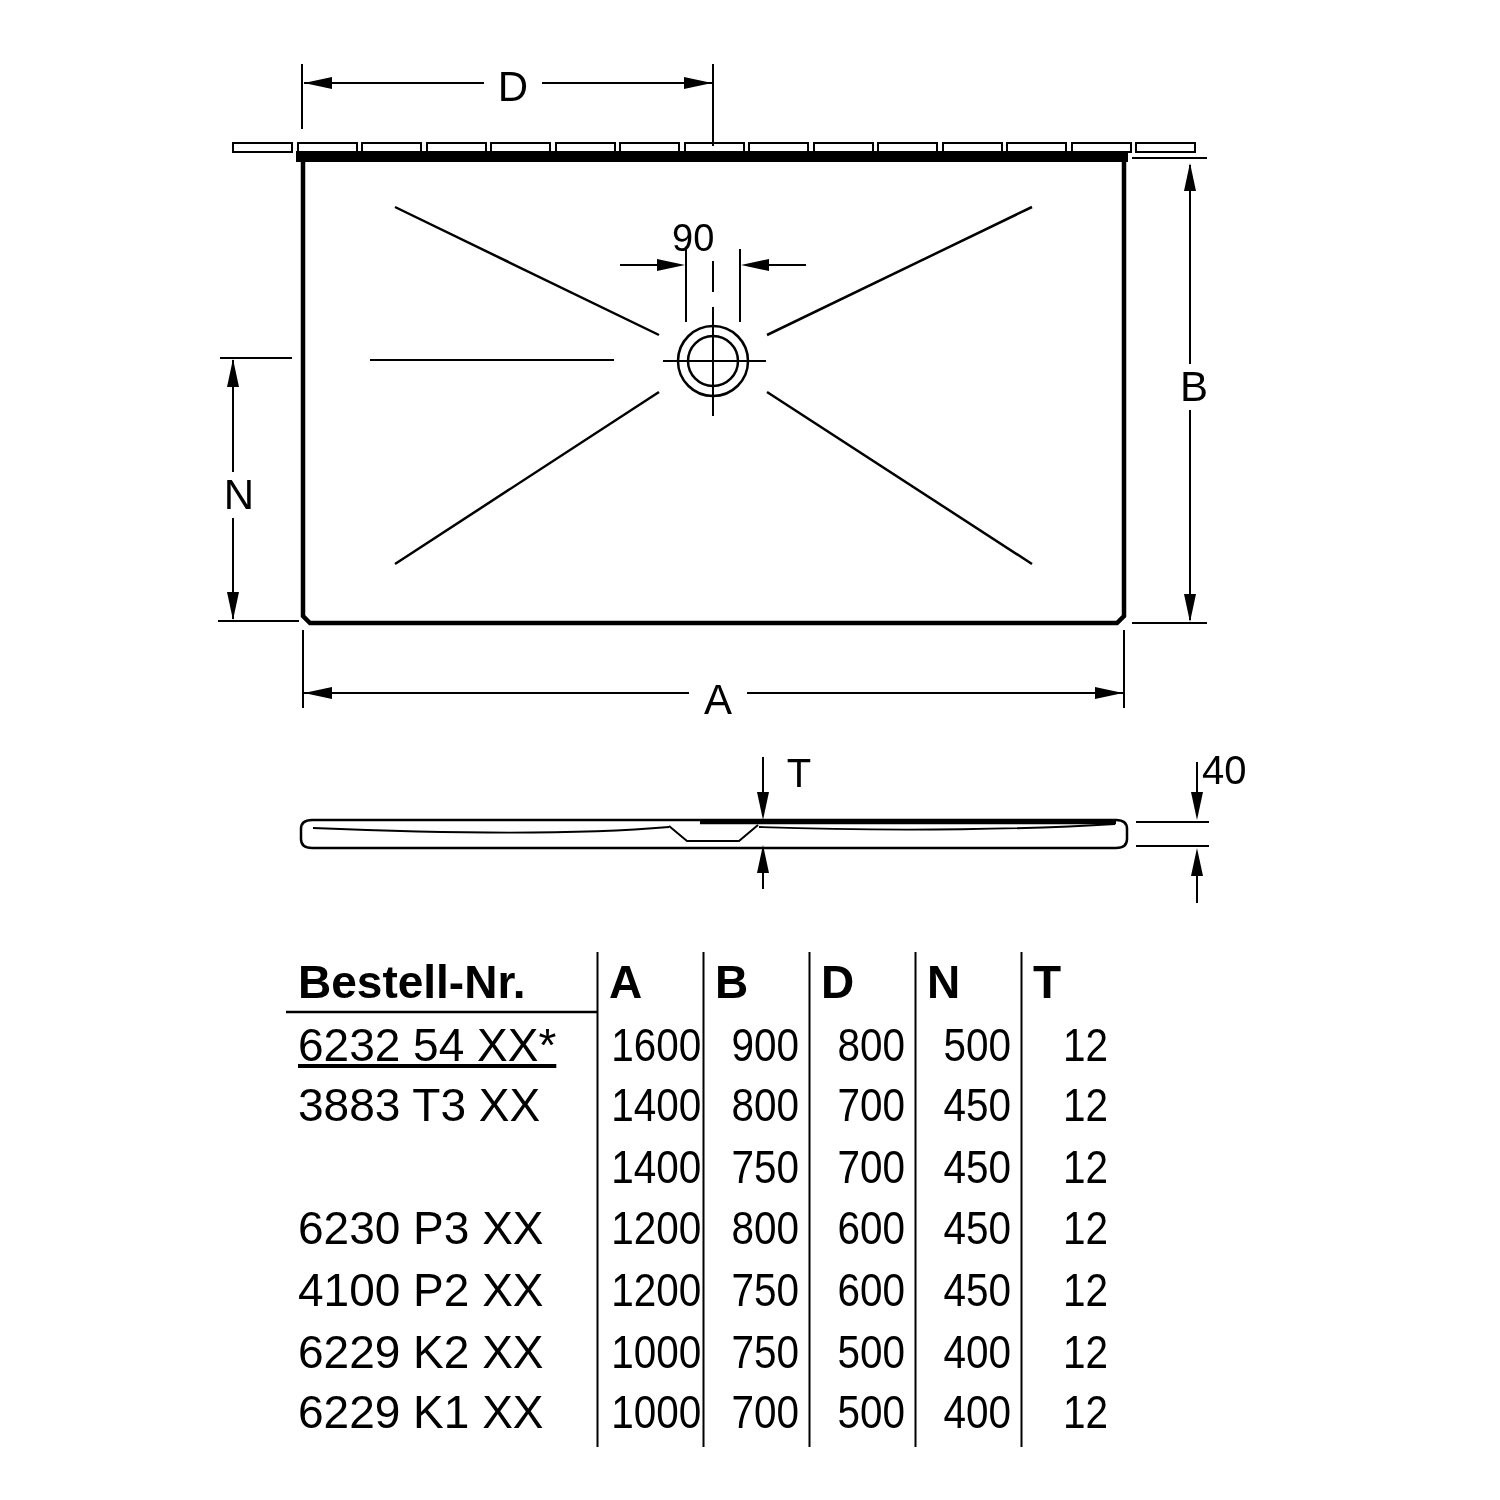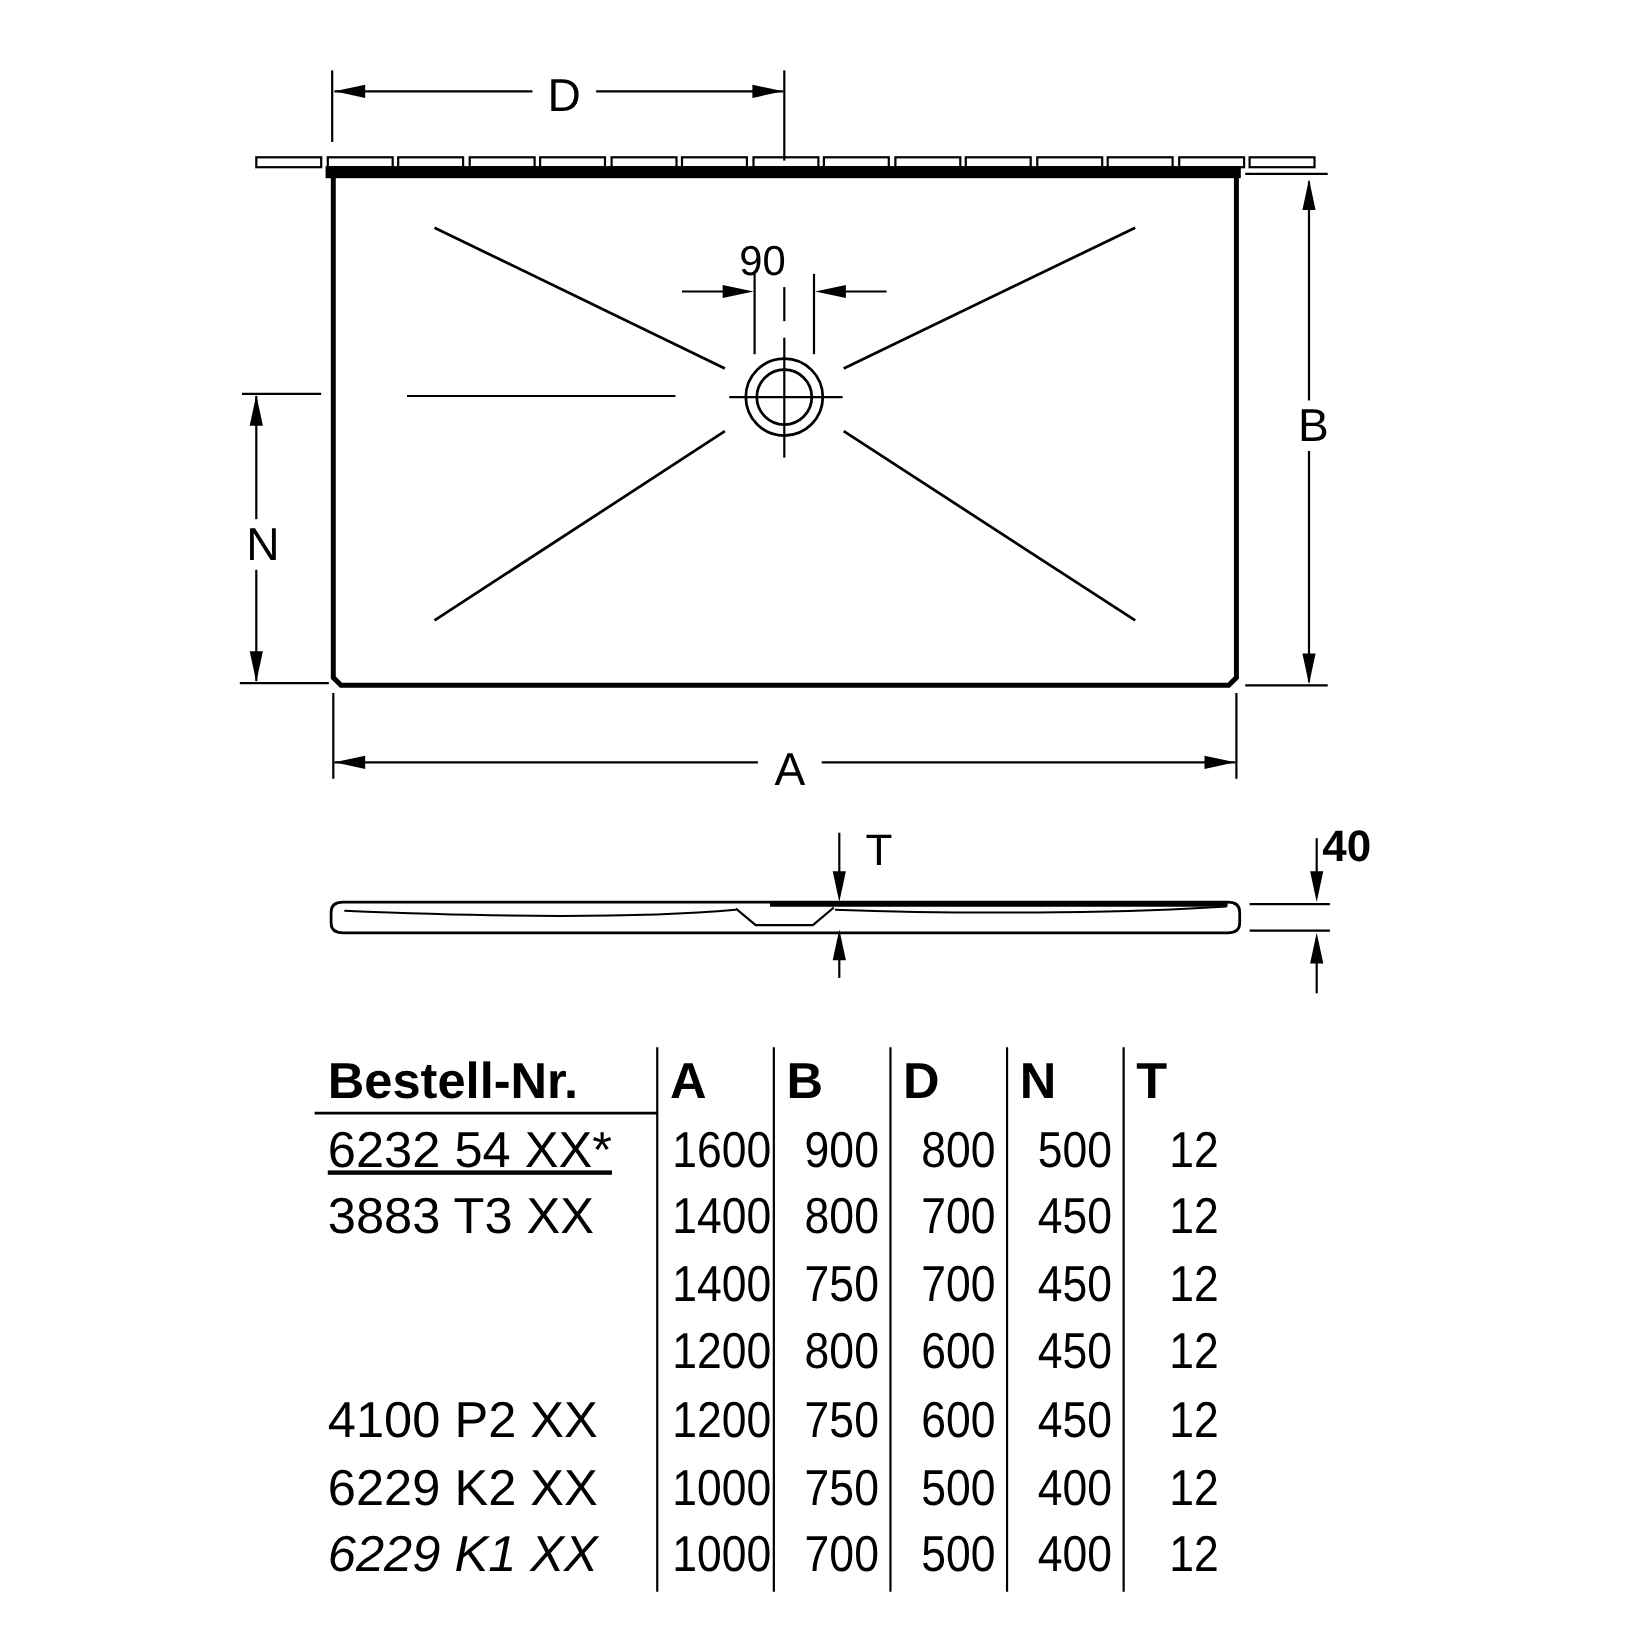--- a/index.html
+++ b/index.html
@@ -151,21 +151,21 @@
       <line x1="1021.5" y1="952" x2="1021.5" y2="1447" stroke-width="2"></line>
     </g>
   </svg>
 
   <div class="lbl dimlbl" style="left:484px;top:64px;width:48px;font-size:42px;">D</div>
   <div class="lbl freelbl" style="left:672px;top:219px;width:80px;font-size:38px;text-align:left;">90</div>
   <div class="lbl dimlbl" style="left:1165px;top:364px;width:48px;font-size:42px;">B</div>
   <div class="lbl dimlbl" style="left:210px;top:472px;width:48px;font-size:42px;">N</div>
   <div class="lbl dimlbl" style="left:689px;top:677px;width:48px;font-size:42px;">A</div>
   <div class="lbl freelbl" style="left:777px;top:753px;width:44px;font-size:40px;text-align:center;">T</div>
-  <div class="lbl freelbl" style="left:1202px;top:750px;width:70px;font-size:40px;font-weight:bold;">40</div>
+  <div class="lbl freelbl" style="left:1202px;top:750px;width:70px;font-size:40px;">40</div>
 
   <div class="tcell thead" style="left:298px;top:959px;">Bestell-Nr.</div>
   <div class="tcell thead" style="left:609px;top:959px;">A</div>
   <div class="tcell thead" style="left:715px;top:959px;">B</div>
   <div class="tcell thead" style="left:821px;top:959px;">D</div>
   <div class="tcell thead" style="left:927px;top:959px;">N</div>
   <div class="tcell thead" style="left:1033px;top:959px;">T</div>
 
   <div class="tcell" style="left:298px;top:1022px;text-decoration:underline;">6232 54 XX*</div>
   <div class="tcell tnum" style="left:600px;top:1022px;width:93px;">1600</div>
@@ -180,40 +180,41 @@
   <div class="tcell tnum" style="left:812px;top:1082px;width:93px;">700</div>
   <div class="tcell tnum" style="left:918px;top:1082px;width:93px;">450</div>
   <div class="tcell tnum" style="left:1015px;top:1082px;width:93px;">12</div>
 
   <div class="tcell tnum" style="left:600px;top:1144px;width:93px;">1400</div>
   <div class="tcell tnum" style="left:706px;top:1144px;width:93px;">750</div>
   <div class="tcell tnum" style="left:812px;top:1144px;width:93px;">700</div>
   <div class="tcell tnum" style="left:918px;top:1144px;width:93px;">450</div>
   <div class="tcell tnum" style="left:1015px;top:1144px;width:93px;">12</div>
 
+  <div class="tcell" style="left:298px;top:1205px;">6230 P3 XX</div>
   <div class="tcell tnum" style="left:600px;top:1205px;width:93px;">1200</div>
   <div class="tcell tnum" style="left:706px;top:1205px;width:93px;">800</div>
   <div class="tcell tnum" style="left:812px;top:1205px;width:93px;">600</div>
   <div class="tcell tnum" style="left:918px;top:1205px;width:93px;">450</div>
   <div class="tcell tnum" style="left:1015px;top:1205px;width:93px;">12</div>
 
   <div class="tcell" style="left:298px;top:1267px;">4100 P2 XX</div>
   <div class="tcell tnum" style="left:600px;top:1267px;width:93px;">1200</div>
   <div class="tcell tnum" style="left:706px;top:1267px;width:93px;">750</div>
   <div class="tcell tnum" style="left:812px;top:1267px;width:93px;">600</div>
   <div class="tcell tnum" style="left:918px;top:1267px;width:93px;">450</div>
   <div class="tcell tnum" style="left:1015px;top:1267px;width:93px;">12</div>
 
   <div class="tcell" style="left:298px;top:1329px;">6229 K2 XX</div>
   <div class="tcell tnum" style="left:600px;top:1329px;width:93px;">1000</div>
   <div class="tcell tnum" style="left:706px;top:1329px;width:93px;">750</div>
   <div class="tcell tnum" style="left:812px;top:1329px;width:93px;">500</div>
   <div class="tcell tnum" style="left:918px;top:1329px;width:93px;">400</div>
   <div class="tcell tnum" style="left:1015px;top:1329px;width:93px;">12</div>
 
-  <div class="tcell" style="left:298px;top:1389px;font-style:italic;">6229 K1 XX</div>
+  <div class="tcell" style="left:298px;top:1389px;">6229 K1 XX</div>
   <div class="tcell tnum" style="left:600px;top:1389px;width:93px;">1000</div>
   <div class="tcell tnum" style="left:706px;top:1389px;width:93px;">700</div>
   <div class="tcell tnum" style="left:812px;top:1389px;width:93px;">500</div>
   <div class="tcell tnum" style="left:918px;top:1389px;width:93px;">400</div>
   <div class="tcell tnum" style="left:1015px;top:1389px;width:93px;">12</div>
 
 </div>
 
 </body></html>

